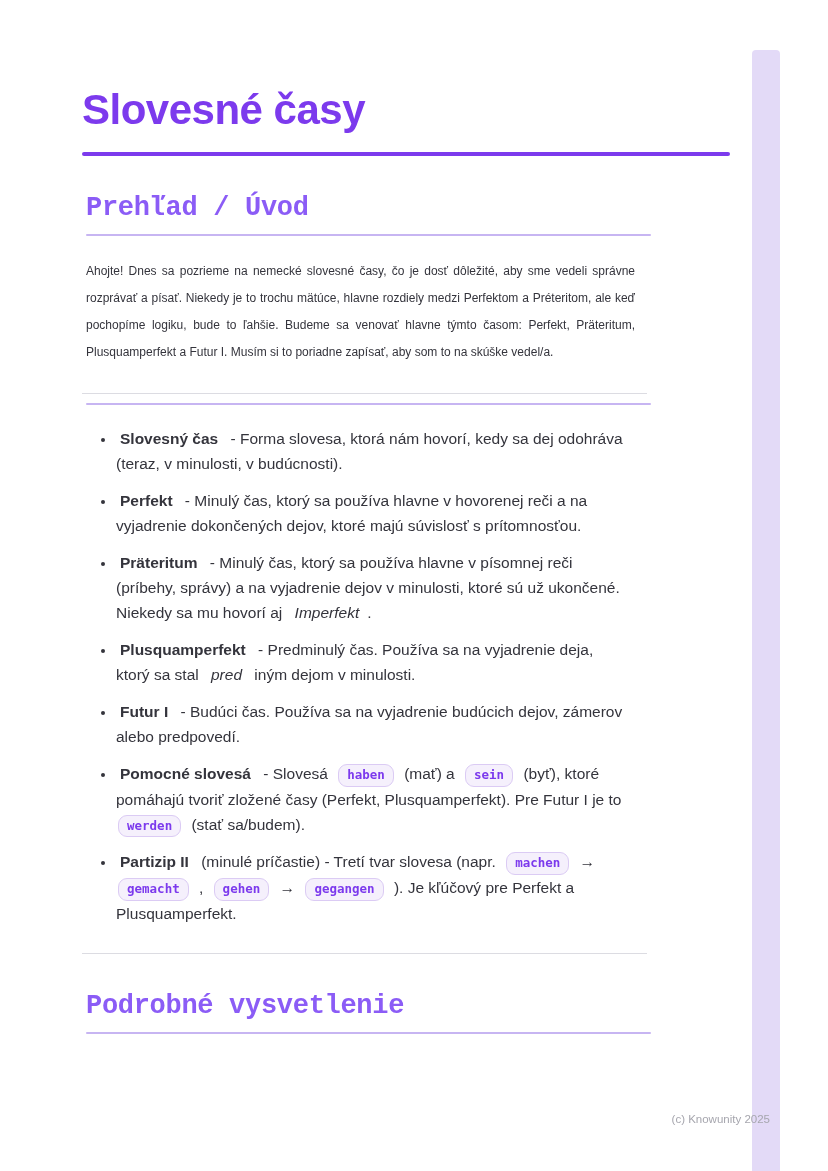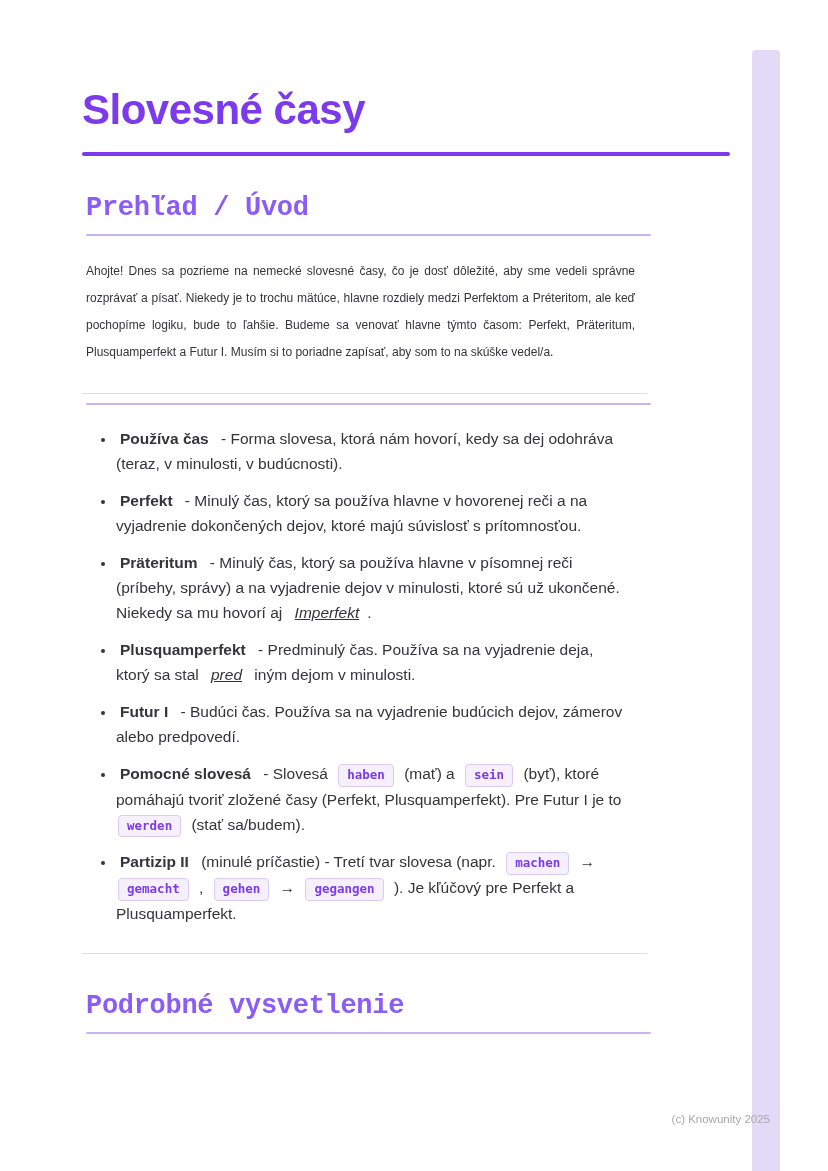--- a/index.html
+++ b/index.html
@@ -89,30 +89,30 @@
     list-style: disc outside;
   }
   .def-list li {
     font-size: 15.5px;
     line-height: 25px;
     margin-bottom: 12px;
     color: var(--body-text);
   }
   .def-list li::marker { color: var(--body-text); font-size: 14px; }
   .seg-bold { font-weight: 700; }
-  .seg-italic { font-style: italic; text-decoration: underline; }
+  .seg-italic { font-style: italic; }
   .seg-normal { font-weight: 400; }
   .seg-code {
     font-family: "DejaVu Sans Mono", "Liberation Mono", monospace;
     font-size: 12.5px;
     font-weight: 700;
     color: var(--code-text);
     background: var(--code-bg);
     border: 1px solid var(--code-border);
-    border-radius: 4px;
+    border-radius: 9px;
     padding: 2px 8px;
     margin: 0 2px;
     white-space: nowrap;
     display: inline-block;
     line-height: 1.35;
   }
   .footer-copyright {
     position: absolute;
     top: 1101px;
     right: 62px;
@@ -135,21 +135,21 @@
     <h2 class="section-heading mt-section">Prehľad / Úvod</h2>
     <div class="heading-rule"></div>
     <p class="overview-paragraph">Ahojte! Dnes sa pozrieme na nemecké slovesné časy, čo je dosť dôležité, aby sme vedeli správne rozprávať a písať. Niekedy je to trochu mätúce, hlavne rozdiely medzi Perfektom a Préteritom, ale keď pochopíme logiku, bude to ľahšie. Budeme sa venovať hlavne týmto časom: Perfekt, Präteritum, Plusquamperfekt a Futur I. Musím si to poriadne zapísať, aby som to na skúške vedel/a.</p>
   </section>
 
   <hr class="divider">
 
   <section>
     <div class="heading-rule"></div>
     <ul class="def-list">
-        <li><span class="seg-bold">Používa čas</span><span class="seg-normal"> - Forma slovesa, ktorá nám hovorí, kedy sa dej odohráva (teraz, v minulosti, v budúcnosti).</span></li>
+        <li><span class="seg-bold">Slovesný čas</span><span class="seg-normal"> - Forma slovesa, ktorá nám hovorí, kedy sa dej odohráva (teraz, v minulosti, v budúcnosti).</span></li>
         <li><span class="seg-bold">Perfekt</span><span class="seg-normal"> - Minulý čas, ktorý sa používa hlavne v hovorenej reči a na vyjadrenie dokončených dejov, ktoré majú súvislosť s prítomnosťou.</span></li>
         <li><span class="seg-bold">Präteritum</span><span class="seg-normal"> - Minulý čas, ktorý sa používa hlavne v písomnej reči (príbehy, správy) a na vyjadrenie dejov v minulosti, ktoré sú už ukončené. Niekedy sa mu hovorí aj </span><span class="seg-italic">Imperfekt</span><span class="seg-normal">.</span></li>
         <li><span class="seg-bold">Plusquamperfekt</span><span class="seg-normal"> - Predminulý čas. Používa sa na vyjadrenie deja, ktorý sa stal </span><span class="seg-italic">pred</span><span class="seg-normal"> iným dejom v minulosti.</span></li>
         <li><span class="seg-bold">Futur I</span><span class="seg-normal"> - Budúci čas. Používa sa na vyjadrenie budúcich dejov, zámerov alebo predpovedí.</span></li>
         <li><span class="seg-bold">Pomocné slovesá</span><span class="seg-normal"> - Slovesá </span><span class="seg-code">haben</span><span class="seg-normal"> (mať) a </span><span class="seg-code">sein</span><span class="seg-normal"> (byť), ktoré pomáhajú tvoriť zložené časy (Perfekt, Plusquamperfekt). Pre Futur I je to </span><span class="seg-code">werden</span><span class="seg-normal"> (stať sa/budem).</span></li>
         <li><span class="seg-bold">Partizip II</span><span class="seg-normal"> (minulé príčastie) - Tretí tvar slovesa (napr. </span><span class="seg-code">machen</span><span class="seg-normal"> → </span><span class="seg-code">gemacht</span><span class="seg-normal"> , </span><span class="seg-code">gehen</span><span class="seg-normal"> → </span><span class="seg-code">gegangen</span><span class="seg-normal"> ). Je kľúčový pre Perfekt a Plusquamperfekt.</span></li>
       </ul>
   </section>
 
   <hr class="divider">

